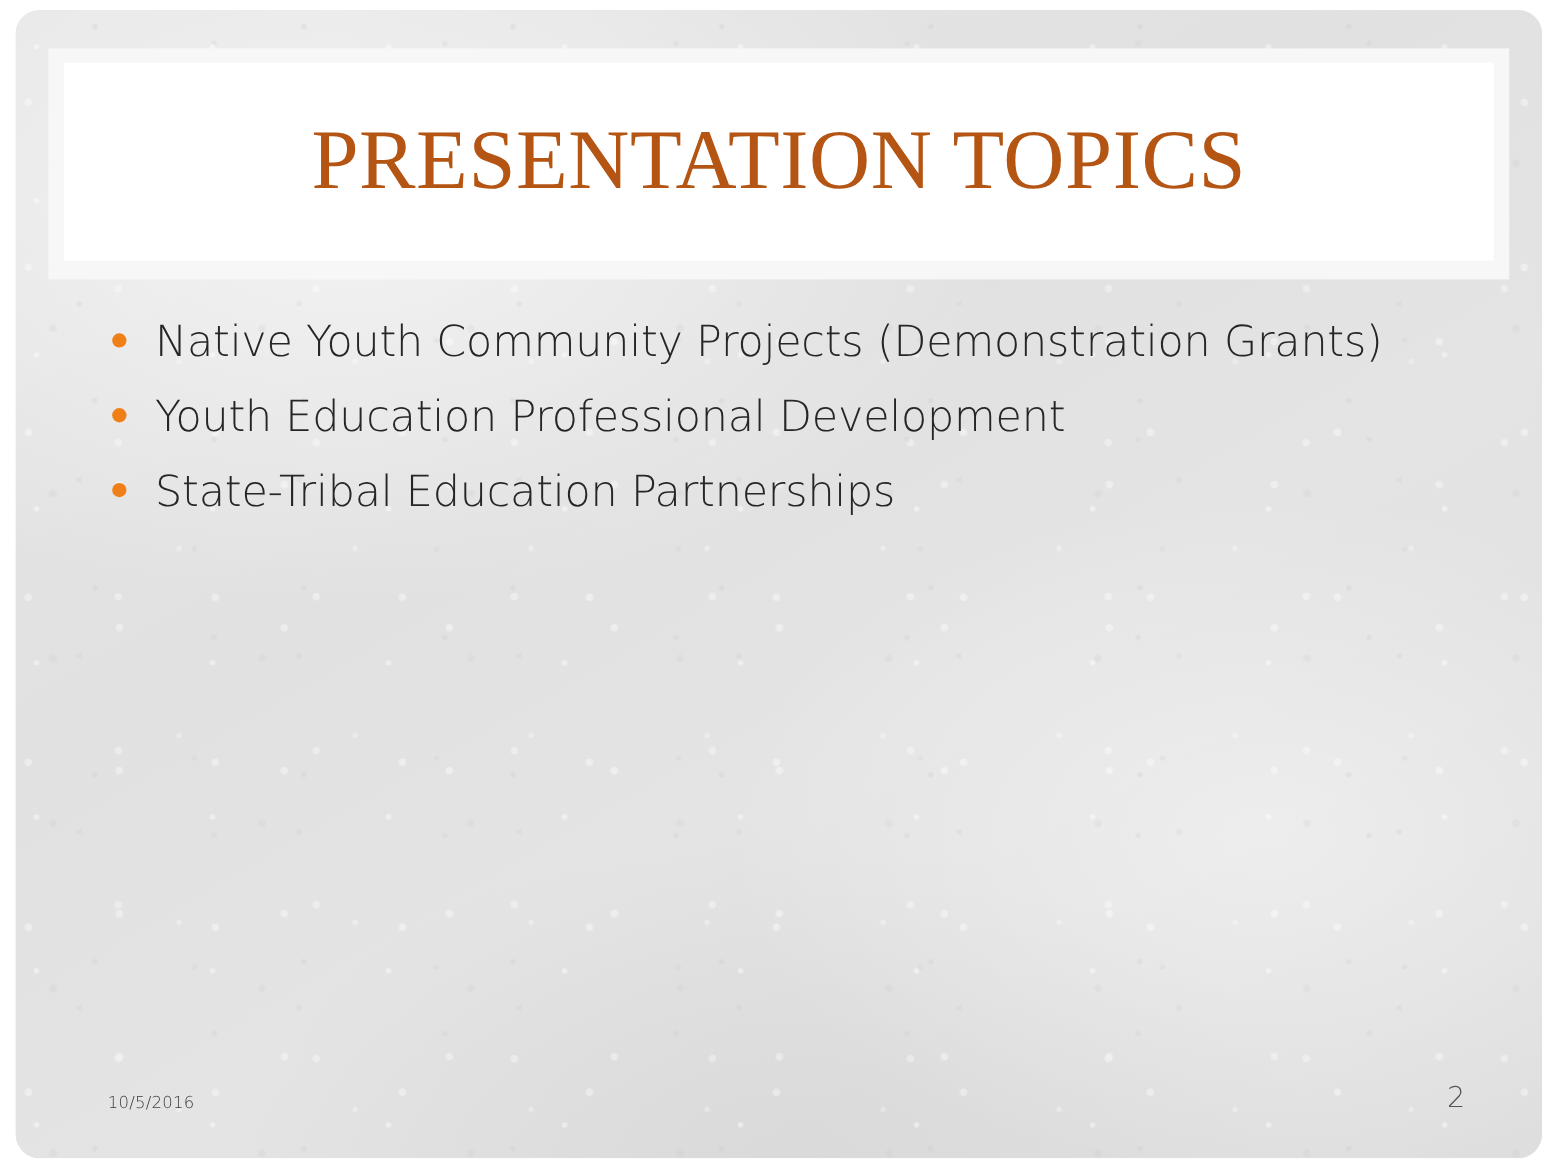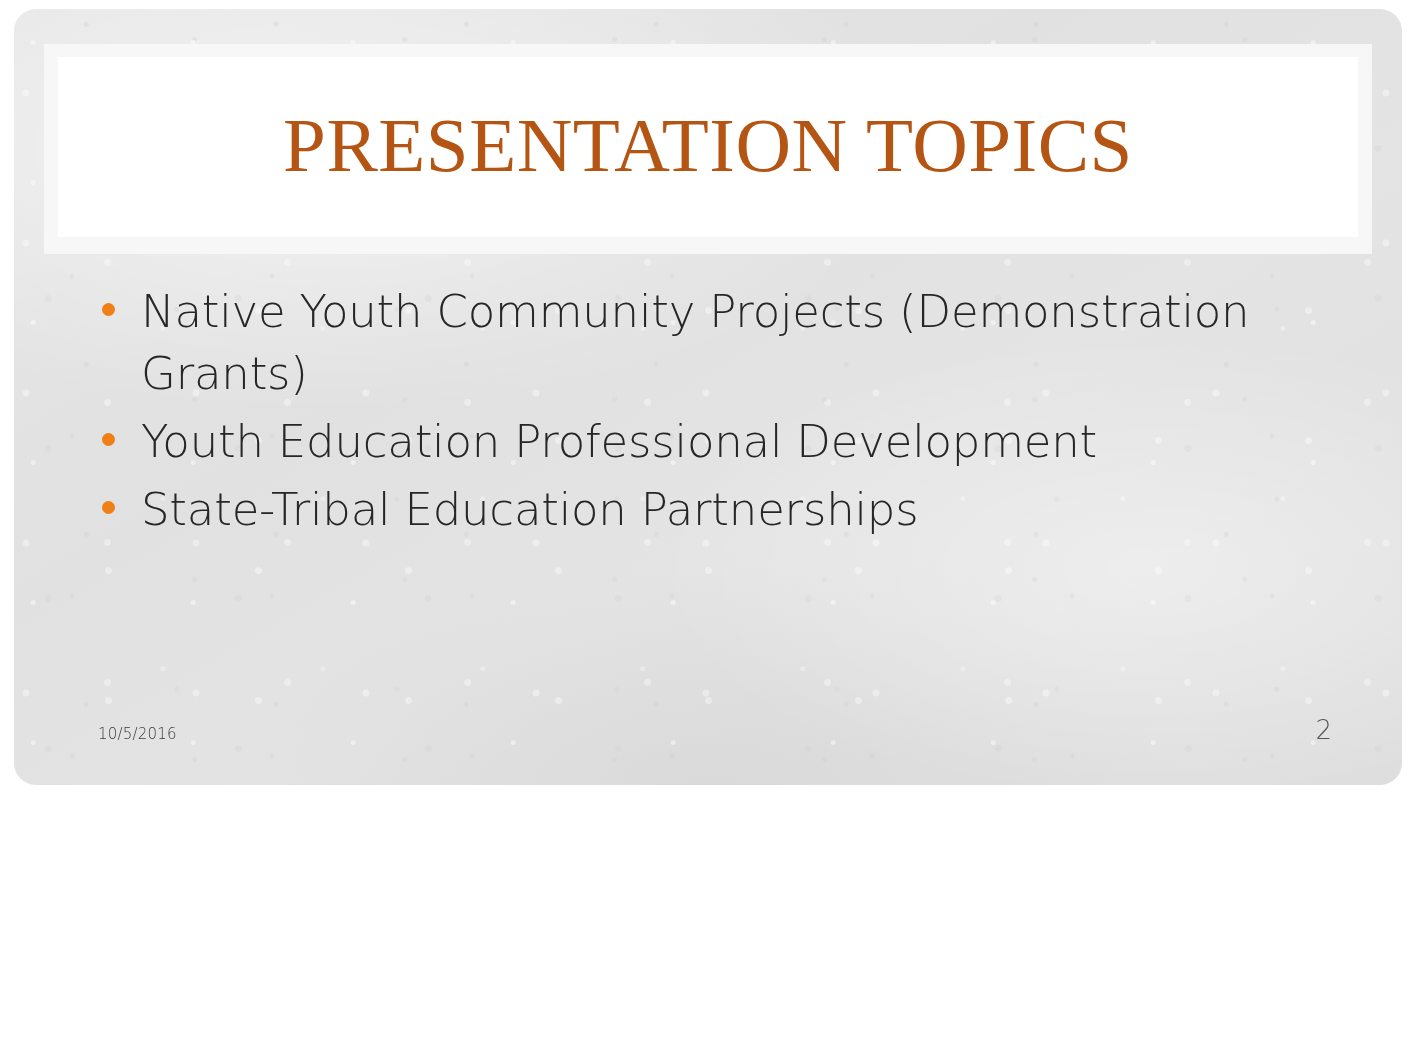--- a/index.html
+++ b/index.html
@@ -16,21 +16,21 @@
     overflow: hidden;
     font-family: "Liberation Sans", sans-serif;
   }
 
   
   .slide-canvas {
     position: absolute;
     left: 14px;
     top: 9px;
     width: 1388px;
-    height: 776px;
+    height: 1044px;
     border-radius: 22px;
     background:
       radial-gradient(ellipse 70% 55% at 22% 18%, rgba(255,255,255,0.55) 0%, rgba(255,255,255,0) 62%),
       radial-gradient(ellipse 60% 50% at 82% 72%, rgba(255,255,255,0.40) 0%, rgba(255,255,255,0) 60%),
       radial-gradient(ellipse 50% 40% at 50% 100%, rgba(206,206,206,0.40) 0%, rgba(206,206,206,0) 70%),
       linear-gradient(150deg, #e6e6e6 0%, #e1e1e1 38%, #e4e4e4 60%, #dedede 100%);
     overflow: hidden;
   }
 
   
@@ -117,21 +117,21 @@
     background: #ef7f16;
     margin-top: 22px;
     margin-right: 0;
   }
 
   .bullet-text {
     flex: 1 1 auto;
     margin-left: 26px;
     font-family: "DejaVu Sans", "Liberation Sans", sans-serif;
     font-weight: 300;
-    font-size: 45px;
+    font-size: 39px;
     line-height: 62px;
     color: #262626;
     letter-spacing: -0.2px;
     max-width: 1150px;
   }
 
   
   .footer-date {
     position: absolute;
     left: 84px;

